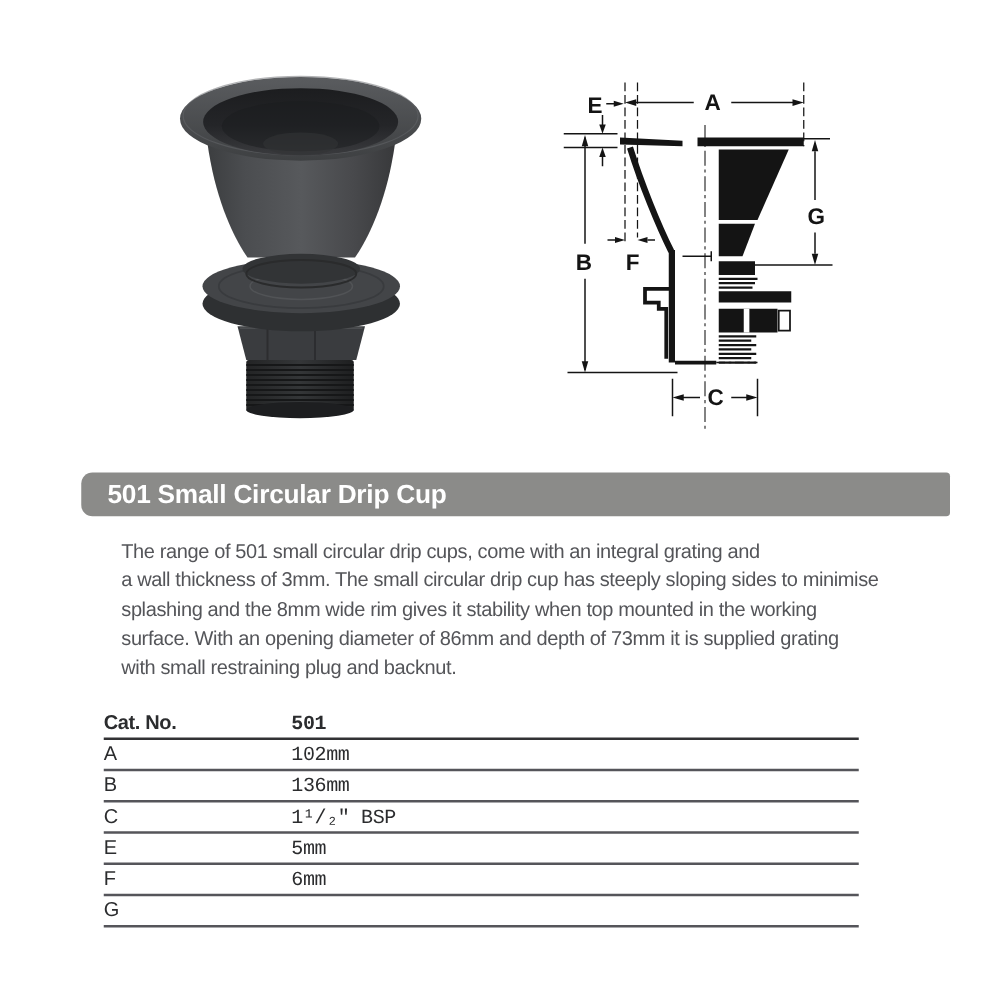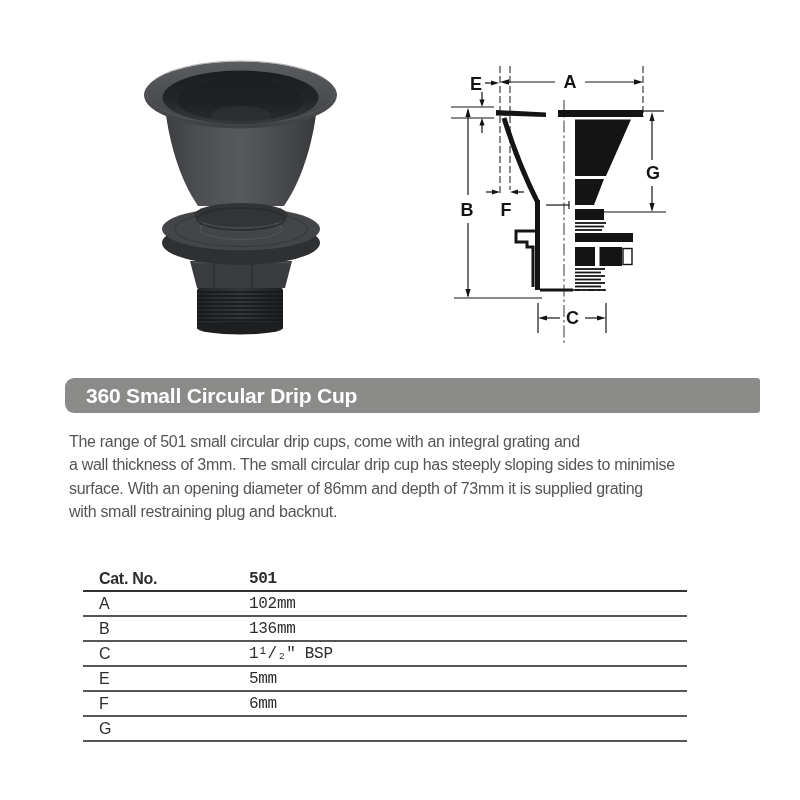--- a/index.html
+++ b/index.html
@@ -7,28 +7,28 @@
         font-family:"Liberation Sans","DejaVu Sans",sans-serif;}
   
   .photo-svg{position:absolute;left:100px;top:35px;width:280px;height:310px;}
   .drawing-svg{position:absolute;left:420px;top:40px;width:300px;height:320px;}
   
   .title-bar{position:absolute;left:65px;top:378px;width:695px;height:35px;box-sizing:border-box;
              background:#8b8b89;border-radius:9px 3px 3px 9px;display:flex;align-items:center;
              padding-left:21px;}
   .title-bar span{color:#ffffff;font-weight:bold;font-size:21px;letter-spacing:-0.2px;}
   
-  .desc{position:absolute;left:69px;top:430px;width:640px;color:#545559;font-size:16px;
+  .desc{position:absolute;left:97px;top:430px;width:640px;color:#545559;font-size:16px;
         line-height:23.3px;letter-spacing:-0.3px;}
   
   .spec-table{position:absolute;left:83px;top:567px;width:604px;color:#2b2c2e;font-size:16px;
               letter-spacing:-0.3px;}
   .trow{display:flex;align-items:center;height:23px;border-bottom:2px solid #55555a;padding-bottom:0;}
   .trow.thead{border-bottom:2.5px solid #323234;font-weight:bold;}
-  .tlabel{width:150px;flex:none;margin-left:16px;}
+  .tlabel{width:150px;flex:none;}
   .tvalue{flex:1;font-family:Liberation Mono, monospace;}
   .dim-label{font-family:"Liberation Sans","DejaVu Sans",sans-serif;font-weight:bold;font-size:18px;fill:#141414;}
 </style>
 </head>
 <body>
 
 <div class="page">
 
   <svg class="photo-svg" viewBox="0 0 280 310" aria-hidden="true">
     <defs>
@@ -196,26 +196,27 @@
       <line x1="186" y1="263" x2="186" y2="293" stroke="#141414" stroke-width="1.2"></line>
       <line x1="122" y1="278" x2="140" y2="278" stroke="#141414" stroke-width="1.2"></line>
       <line x1="165" y1="278" x2="182" y2="278" stroke="#141414" stroke-width="1.2"></line>
       <polygon points="118,278 127,275.4 127,280.6" fill="#141414"></polygon>
       <polygon points="186,278 177,275.4 177,280.6" fill="#141414"></polygon>
       <text class="dim-label" x="152.5" y="284" text-anchor="middle">C</text>
     </g>
   </svg>
 
   <div class="title-bar">
-    <span>360 Small Circular Drip Cup</span>
+    <span>501 Small Circular Drip Cup</span>
   </div>
 
   <div class="desc" id="desc">
       <div class="desc-line">The range of 501 small circular drip cups, come with an integral grating and</div>
       <div class="desc-line">a wall thickness of 3mm. The small circular drip cup has steeply sloping sides to minimise</div>
+      <div class="desc-line">splashing and the 8mm wide rim gives it stability when top mounted in the working</div>
       <div class="desc-line">surface. With an opening diameter of 86mm and depth of 73mm it is supplied grating</div>
       <div class="desc-line">with small restraining plug and backnut.</div>
     </div>
 
   <div class="spec-table">
     <div class="trow thead">
       <span class="tlabel">Cat. No.</span>
       <span class="tvalue">501</span>
     </div>
     <div id="spec-rows">

